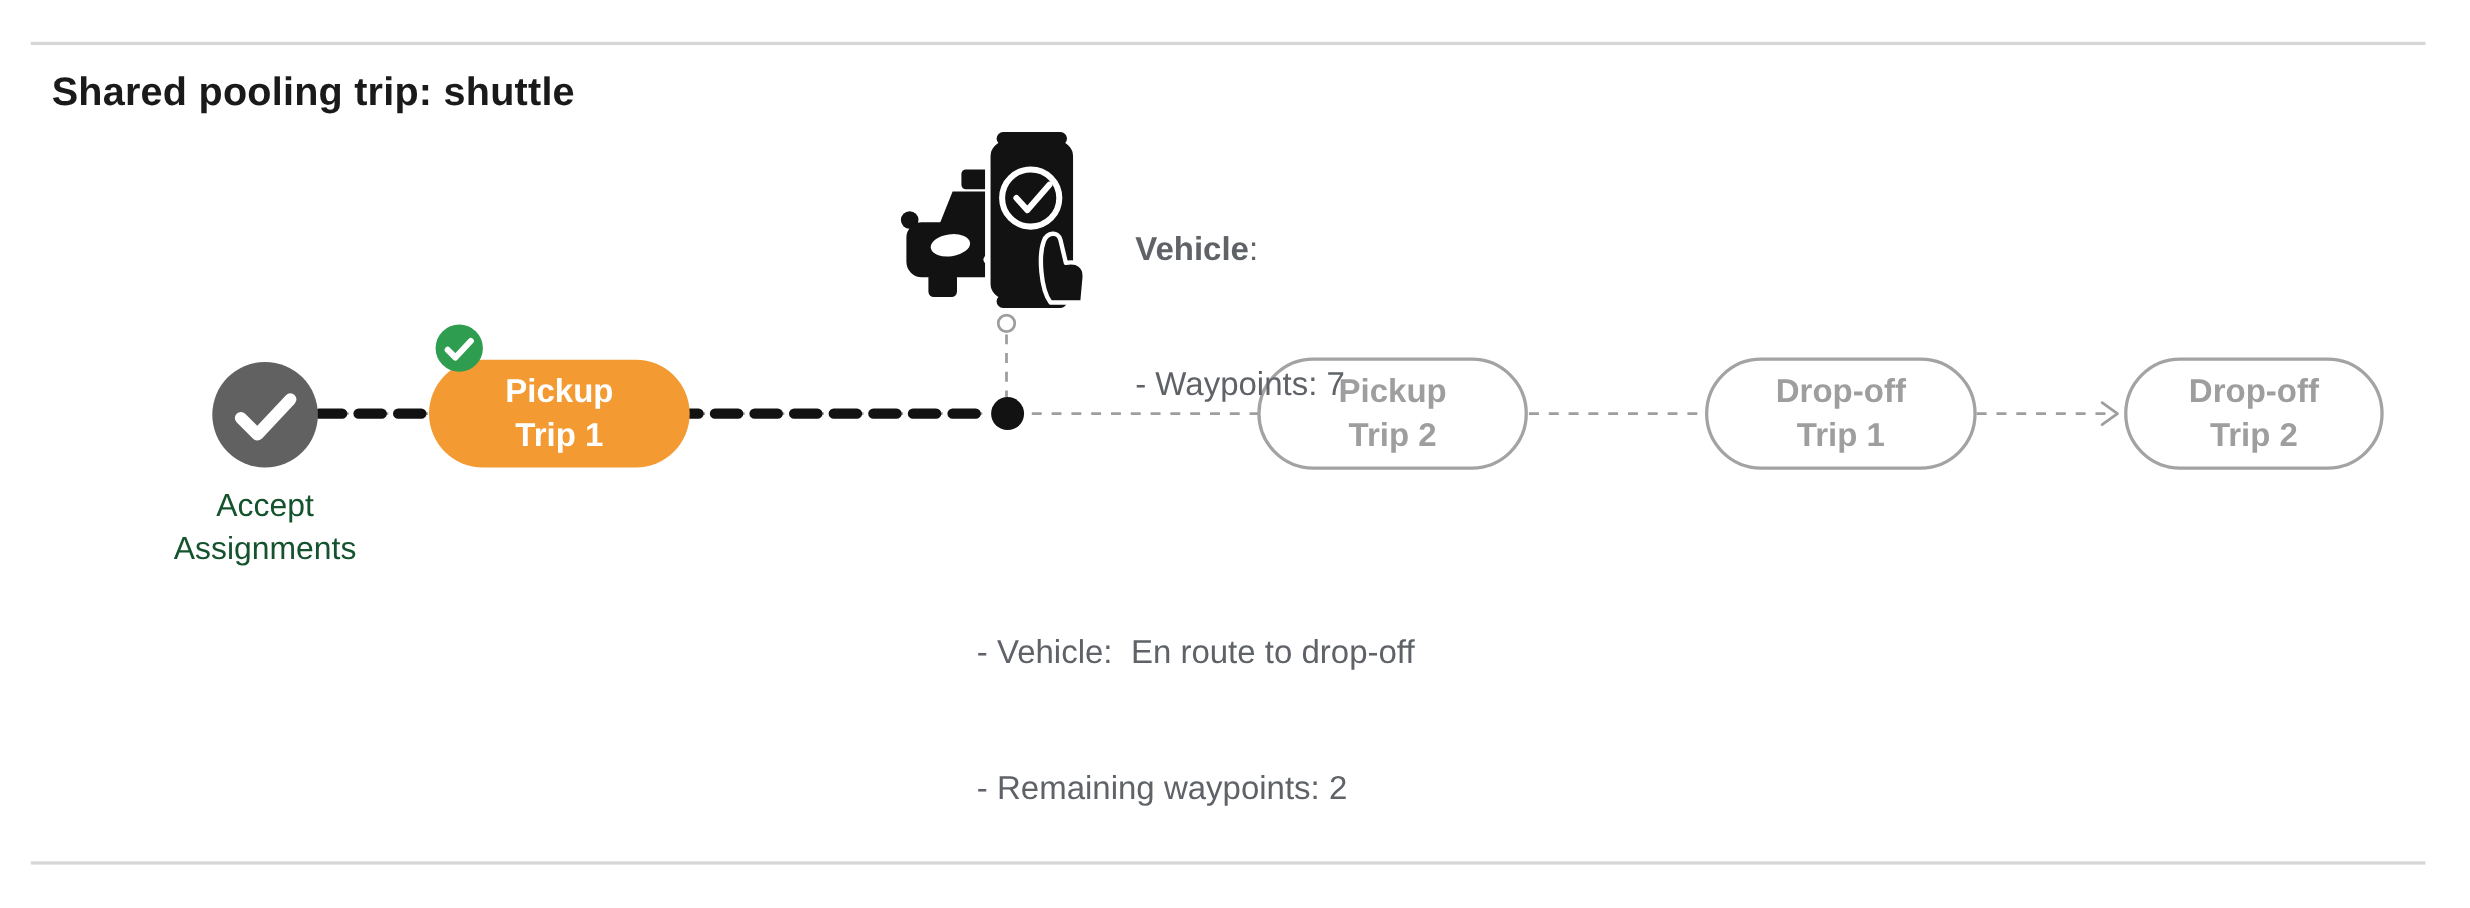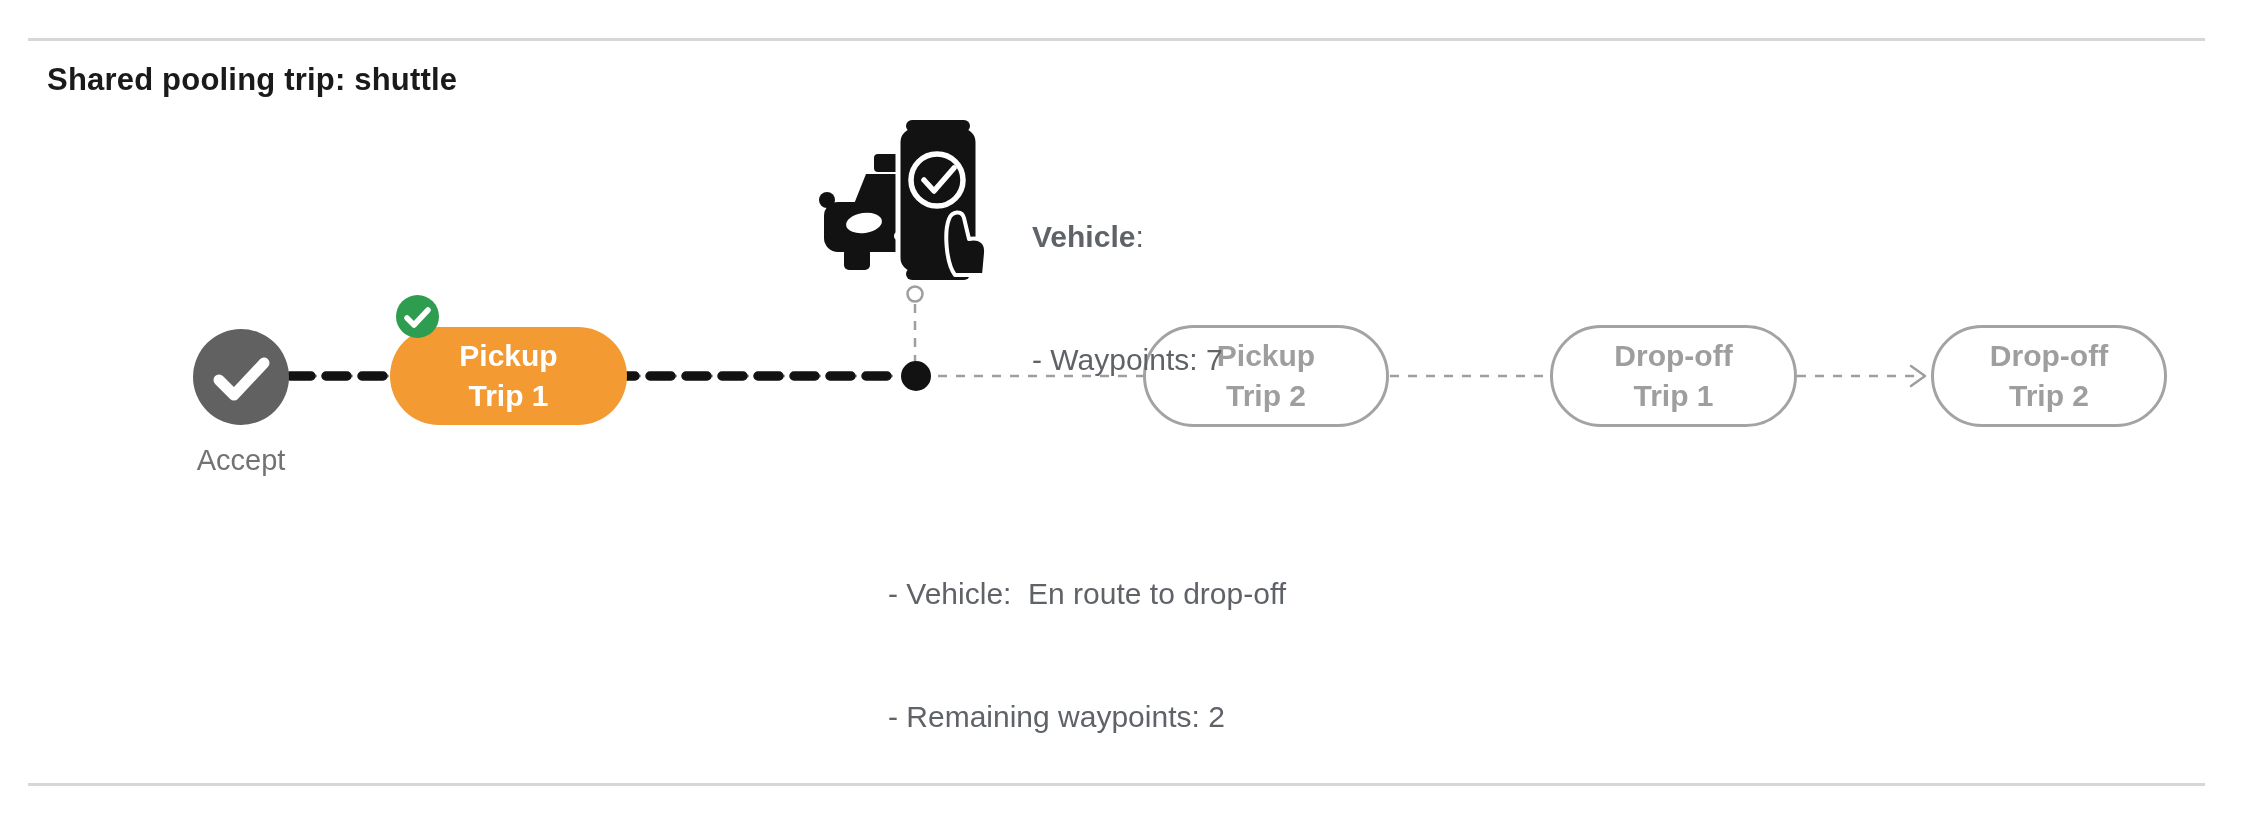--- a/index.html
+++ b/index.html
@@ -5,34 +5,34 @@
   html,body { margin:0; padding:0; background:#ffffff; }
   .canvas {
     position:relative; width:2245px; height:825px; background:#ffffff;
     font-family:"Liberation Sans", sans-serif; overflow:hidden;
   }
   .divider { position:absolute; left:28px; width:2177px; height:3px; background:#d7d7d7; }
   .divider.top { top:38px; }
   .divider.bottom { top:783px; }
 
   .title {
-    position:absolute; left:47px; top:62px; font-size:31px; font-weight:bold;
+    position:absolute; left:47px; top:62px; font-size:36px; font-weight:bold;
     color:#1a1a1a; letter-spacing:0.2px;
   }
 
   .connectors { position:absolute; left:0; top:0; width:2245px; height:825px; }
 
   .start-circle {
     position:absolute; left:193px; top:329px; width:96px; height:96px;
     border-radius:50%; background:#616161;
     display:flex; align-items:center; justify-content:center;
   }
   .start-label {
     position:absolute; left:96px; top:441px; width:290px; text-align:center;
-    font-size:29px; line-height:39px; color:#737373;
+    font-size:29px; line-height:39px; color:#14532d;
   }
 
   .pill {
     position:absolute; border-radius:60px; box-sizing:border-box;
     display:flex; flex-direction:column; align-items:center; justify-content:center;
     text-align:center; font-weight:bold; font-size:30px; line-height:40px;
   }
   .pill.current { background:#f39a32; color:#ffffff; left:390px; top:327px; width:237px; height:98px; }
   .pill.upcoming { background:#ffffff; border:3px solid #a3a3a3; color:#9e9e9e; }
   .pill.p2 { left:1143px; top:325px; width:246px; height:102px; }
@@ -41,21 +41,21 @@
 
   .badge {
     position:absolute; left:396px; top:295px; width:43px; height:43px;
     border-radius:50%; background:#2f9d50;
     display:flex; align-items:center; justify-content:center;
   }
 
   .vehicle-icon { position:absolute; left:818px; top:120px; width:170px; height:160px; }
 
   .info-block { position:absolute; color:#5f6368; font-size:30px; line-height:41px; white-space:pre; }
-  .info-block.vehicle { left:1032px; top:134px; }
+  .info-block.vehicle { left:1032px; top:124px; }
   .info-block.trips { left:888px; top:491px; }
   .b { font-weight:bold; }
 </style>
 </head>
 <body>
 
 <div class="canvas">
 
   <div class="divider top"></div>
 
@@ -70,20 +70,21 @@
     <circle cx="915" cy="294" r="7.5" fill="#ffffff" stroke="#9e9e9e" stroke-width="2.5"></circle>
   </svg>
 
   <div class="start-circle">
     <svg width="96" height="96" viewBox="0 0 96 96">
       <path d="M26,51 L41,66 L71,34" fill="none" stroke="#ffffff" stroke-width="11" stroke-linecap="round" stroke-linejoin="round"></path>
     </svg>
   </div>
   <div class="start-label">
     <div>Accept</div>
+    <div>Assignments</div>
   </div>
 
   <div class="pill current">
     <div>Pickup</div>
     <div>Trip 1</div>
   </div>
   <div class="badge">
     <svg width="43" height="43" viewBox="0 0 43 43">
       <path d="M11,23 L18,30 L32,15" fill="none" stroke="#ffffff" stroke-width="5.5" stroke-linecap="round" stroke-linejoin="round"></path>
     </svg>

